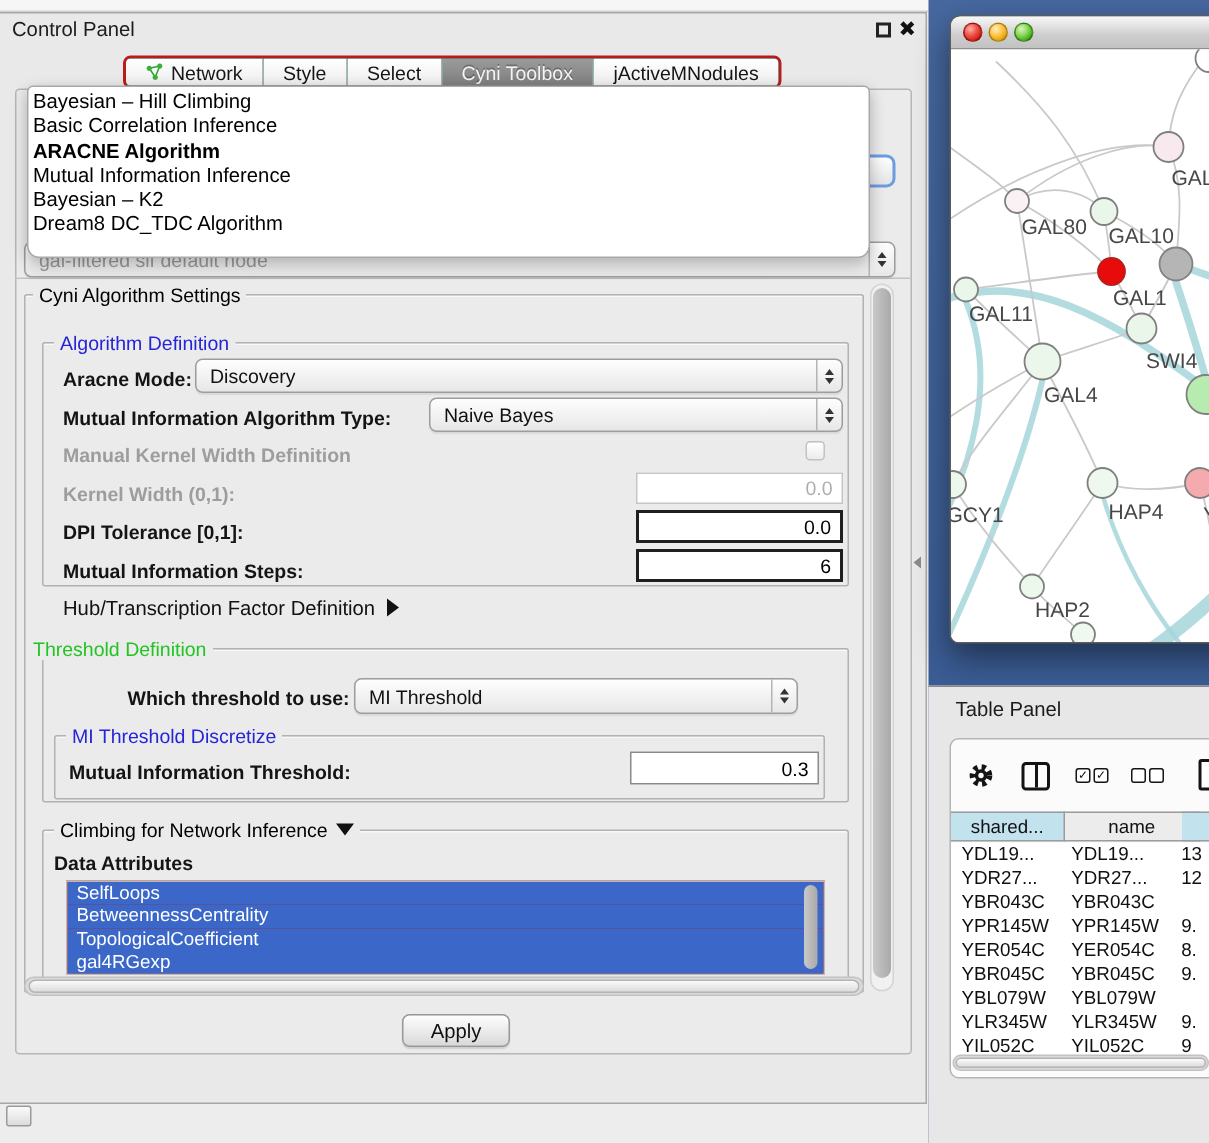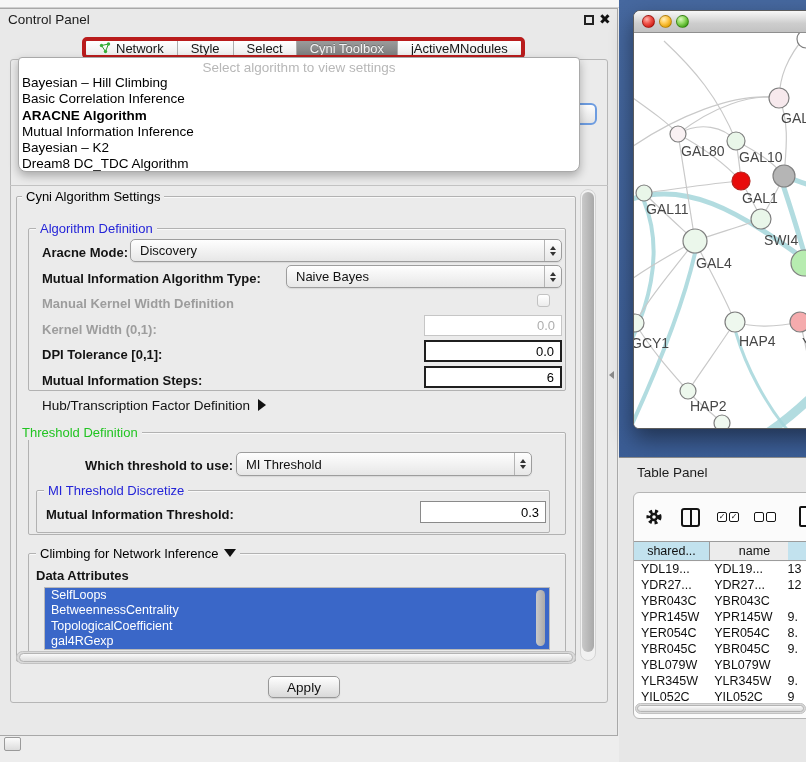--- a/index.html
+++ b/index.html
@@ -12,21 +12,21 @@
   .abs{position:absolute}
   
   .top-strip{left:0;top:0;width:619px;height:8px;background:#f6f6f6;border-bottom:1px solid #cfcfcf}
   .cp{left:0;top:8px;width:618px;height:728px;background:#e9e9e9;border:1px solid #a8a8a8;border-left:none}
   .cp-title{left:8px;top:12px;font-size:13.5px;color:#1c1c1c}
   .cp-float{left:584px;top:15px;width:10px;height:10px;border:2px solid #222}
   .cp-close{left:599px;top:11px;font-size:14px;font-weight:bold;color:#111}
   .collapse-arrow{left:609px;top:371px;width:0;height:0;border-top:4px solid transparent;border-bottom:4px solid transparent;border-right:5px solid #8b8b8b}
   .mini-win{left:4px;top:737px;width:17px;height:14px;border:1px solid #9a9a9a;border-radius:2px;background:linear-gradient(#fbfbfb,#dcdcdc)}
   
-  .seg{display:flex;height:22px;border:4px solid #b91c1c;border-radius:5px;background:#14b8a6;overflow:hidden;font-size:13px;color:#151515;box-shadow:0 1px 0 rgba(255,255,255,.7)}
+  .seg{display:flex;height:22px;border:2px solid #b91c1c;border-radius:5px;background:#14b8a6;overflow:hidden;font-size:13px;color:#151515;box-shadow:0 1px 0 rgba(255,255,255,.7)}
   .seg .tab{display:flex;align-items:center;gap:5px;padding:0 13px;border-left:1px solid #adadad;white-space:nowrap;background:linear-gradient(#ffffff,#ededed)}
   .seg .tab:first-child{border-left:none}
   .seg .tab.sel{background:linear-gradient(#9b9b9b,#7e7e7e);color:#f4f4f4;text-shadow:0 -1px 0 rgba(0,0,0,.25)}
   
   .content{left:10px;top:59px;width:598px;height:644px;background:#ebebeb;border:1px solid #b6b6b6;border-radius:3px}
   .sepline{left:10px;top:185px;width:598px;height:1px;background:#c3c3c3}
   
   .dropdown{left:18px;top:57px;width:562px;height:115px;background:#fff;border:1px solid #a9a9a9;border-radius:4px 4px 8px 8px;box-shadow:0 4px 10px rgba(0,0,0,.28);z-index:50;padding-top:2px}
   .dd-prompt{text-align:center;color:#b7b7b7;font-size:13.5px;height:15px}
   .dd-item{font-size:13.5px;color:#000;padding-left:3px;height:16.3px;line-height:16.3px;white-space:nowrap}
@@ -112,24 +112,30 @@
         <span>Cyni Toolbox</span>
       </div>
       <div class="tab">
         <span>jActiveMNodules</span>
       </div>
     </div>
 
   <div class="abs content"></div>
   <div class="abs sepline"></div>
 
+  <div class="abs combo" style="left:16px;top:161px;width:581px;height:24px;z-index:3">
+    <span class="cval" style="color:#9b9b9b">gal-filtered sif default node</span>
+    <span class="stepper">
+        <i class="up"></i>
+        <i class="dn"></i>
+      </span>
+  </div>
   <div class="abs combo-sliver"></div>
 
   <div class="abs dropdown">
-    <div class="dd-prompt">Select algorithm to view settings</div>
     <div id="dd-items">
         <div class="dd-item">Bayesian – Hill Climbing</div>
         <div class="dd-item">Basic Correlation Inference</div>
         <div class="dd-item bold">ARACNE Algorithm</div>
         <div class="dd-item">Mutual Information Inference</div>
         <div class="dd-item">Bayesian – K2</div>
         <div class="dd-item">Dream8 DC_TDC Algorithm</div>
       </div>
   </div>
 

